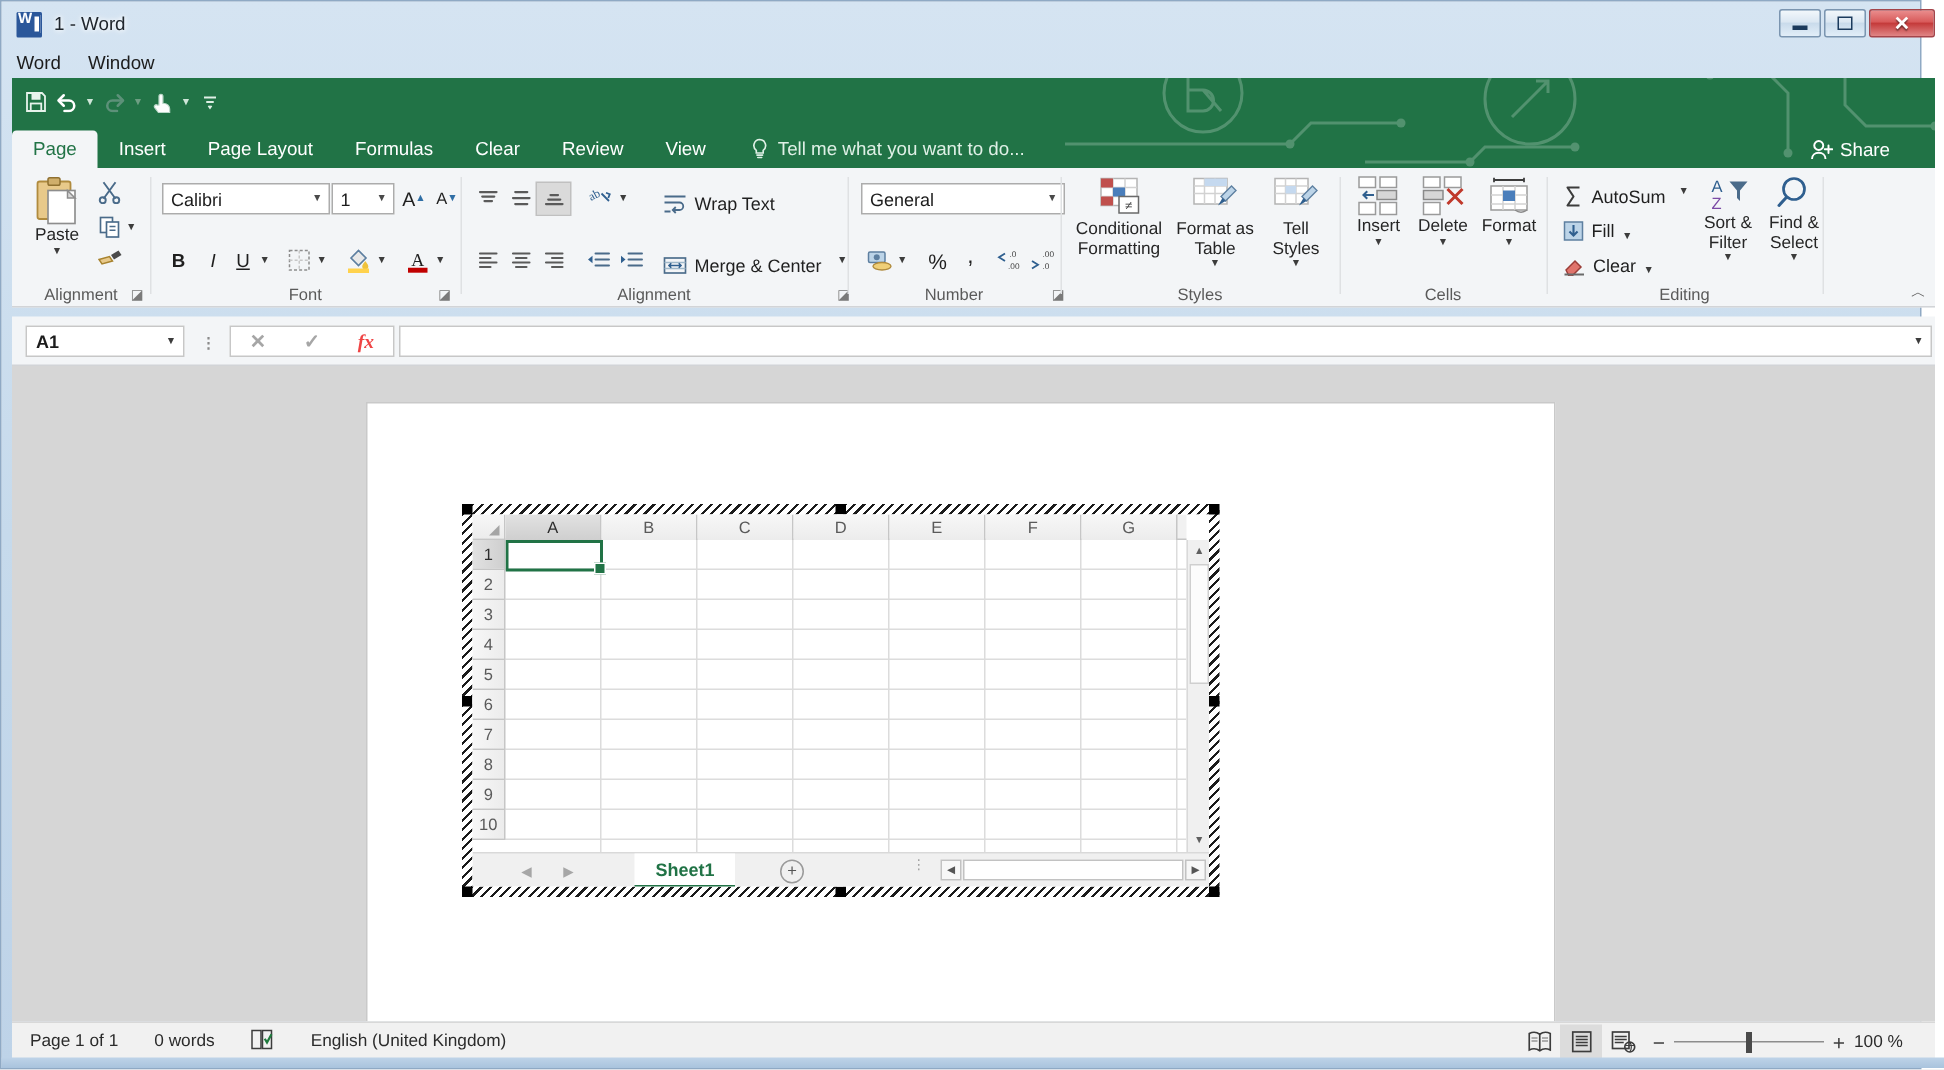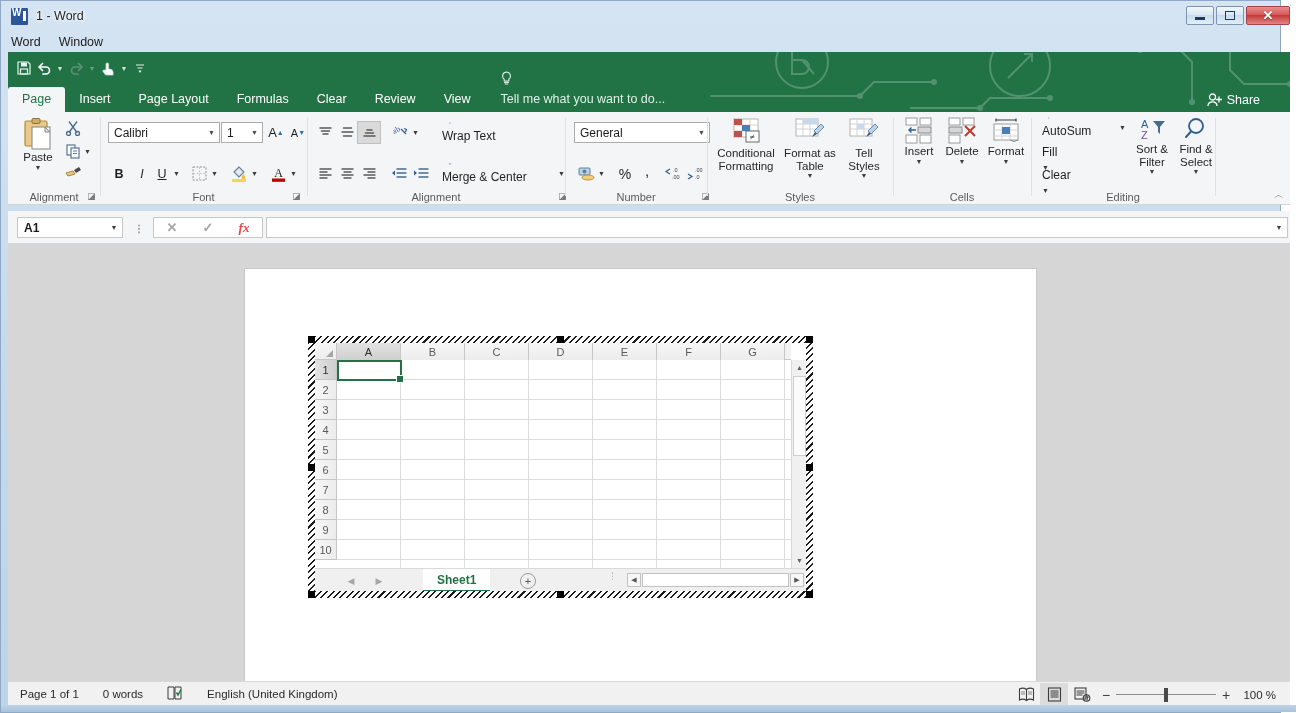--- a/index.html
+++ b/index.html
@@ -75,21 +75,21 @@
   .qat-btn { width: 18px; height: 18px; display: flex; align-items: center; justify-content: center; color: #eaf5ee; }
   .qat-caret { width: 10px; height: 18px; display: flex; align-items: center; justify-content: center; color: #cfe6d9; font-size: 7px; }
   .qat-caret.dim { color: #6d9e82; }
 
   
   .tabs { position: absolute; left: 7px; top: 86px; height: 25px; display: flex; align-items: flex-end; }
   .tab {
     font-size: 12.5px; color: #ffffff; padding: 5px 14px 6px 14px; line-height: 14px; cursor: default;
   }
   .tab.active { background: #f3f5f7; color: #217346; border-radius: 3px 3px 0 0; }
-  .tellme { display: flex; align-items: flex-start; gap: 7px; color: #dff0e6; font-size: 12.5px; padding: 5px 10px 6px 16px; flex-direction: column; }
+  .tellme { display: flex; align-items: flex-start; gap: 7px; color: #dff0e6; font-size: 12.5px; padding: 5px 10px 6px 16px; }
   .share-btn {
     position: absolute; right: 10px; top: 88px; height: 22px;
     display: flex; align-items: center; gap: 5px;
     color: #ffffff; font-size: 12.5px; padding: 0 10px; cursor: default;
   }
 
   
   .ribbon {
     position: absolute; left: 7px; top: 111px; width: 1282px; height: 93px;
     background: #f3f5f7; border-bottom: 1px solid #d2d4d7;
@@ -115,21 +115,21 @@
   .fontbox span.v, .numbox span.v { padding-left: 5px; flex: 1; }
   .fontbox .cd, .numbox .cd { width: 15px; text-align: center; font-size: 7px; color: #4a4a4a; }
 
   .sbtn {
     position: absolute; width: 22px; height: 21px;
     display: flex; align-items: center; justify-content: center;
     font-size: 12.5px; color: #1f1f1f; cursor: default;
   }
   .sbtn.sel { background: #dadada; outline: 1px solid #c0c0c0; }
   .minicaret { position: absolute; width: 11px; height: 21px; display: flex; align-items: center; justify-content: center; font-size: 7px; color: #3c3c3c; cursor: default; }
-  .txtbtn { position: absolute; height: 21px; display: flex; align-items: flex-start; gap: 5px; font-size: 12px; color: #1f1f1f; padding: 0 4px; cursor: default; flex-direction: column; }
+  .txtbtn { position: absolute; height: 21px; display: flex; align-items: flex-end; gap: 5px; font-size: 12px; color: #1f1f1f; padding: 0 4px; cursor: default; }
 
   .collapse-rb { position: absolute; right: 6px; bottom: 2px; font-size: 10px; color: #5e5e5e; cursor: default; }
 
   
   .fbar {
     position: absolute; left: 7px; top: 210px; width: 1282px; height: 33px;
     background: #f3f5f7; border-bottom: 1px solid #d2d4d7; font-weight: bold;
   }
   .namebox {
     position: absolute; left: 9px; top: 6px; width: 106px; height: 21px;
@@ -237,21 +237,21 @@
     display: flex; align-items: center; font-size: 11.5px; color: #2b2b2b;
   }
   .sb-item { padding: 0 12px; cursor: default; }
   .sb-right { position: absolute; right: 6px; top: 0; height: 25px; display: flex; align-items: center; gap: 0; }
   .viewbtn { width: 28px; height: 23px; display: flex; align-items: center; justify-content: center; cursor: default; }
   .viewbtn.sel { background: #dcdcdc; }
   .zoom-minus, .zoom-plus { width: 20px; text-align: center; font-size: 14px; color: #3c3c3c; cursor: default; }
   .zoom-track { position: relative; width: 100px; height: 14px; }
   .zoom-track::before { content: ""; position: absolute; left: 0; top: 6px; width: 100%; height: 1px; background: #8d8d8d; }
   .zoom-thumb { position: absolute; left: 48px; top: 0; width: 4px; height: 14px; background: #4a4a4a; }
-  .zoom-pct { width: 48px; text-align: right; padding-right: 8px; font-size: 11.5px; }
+  .zoom-pct { width: 48px; text-align: left; padding-right: 8px; font-size: 11.5px; }
   .bottom-edge { position: absolute; left: 0; bottom: 0; width: 1296px; height: 7px;
                  background: linear-gradient(to bottom,#bed3e8,#a9c3dd); }
 </style>
 </head>
 <body>
 
 <div id="app">
   <div class="win-frame">
 
     <div class="titlebar">

